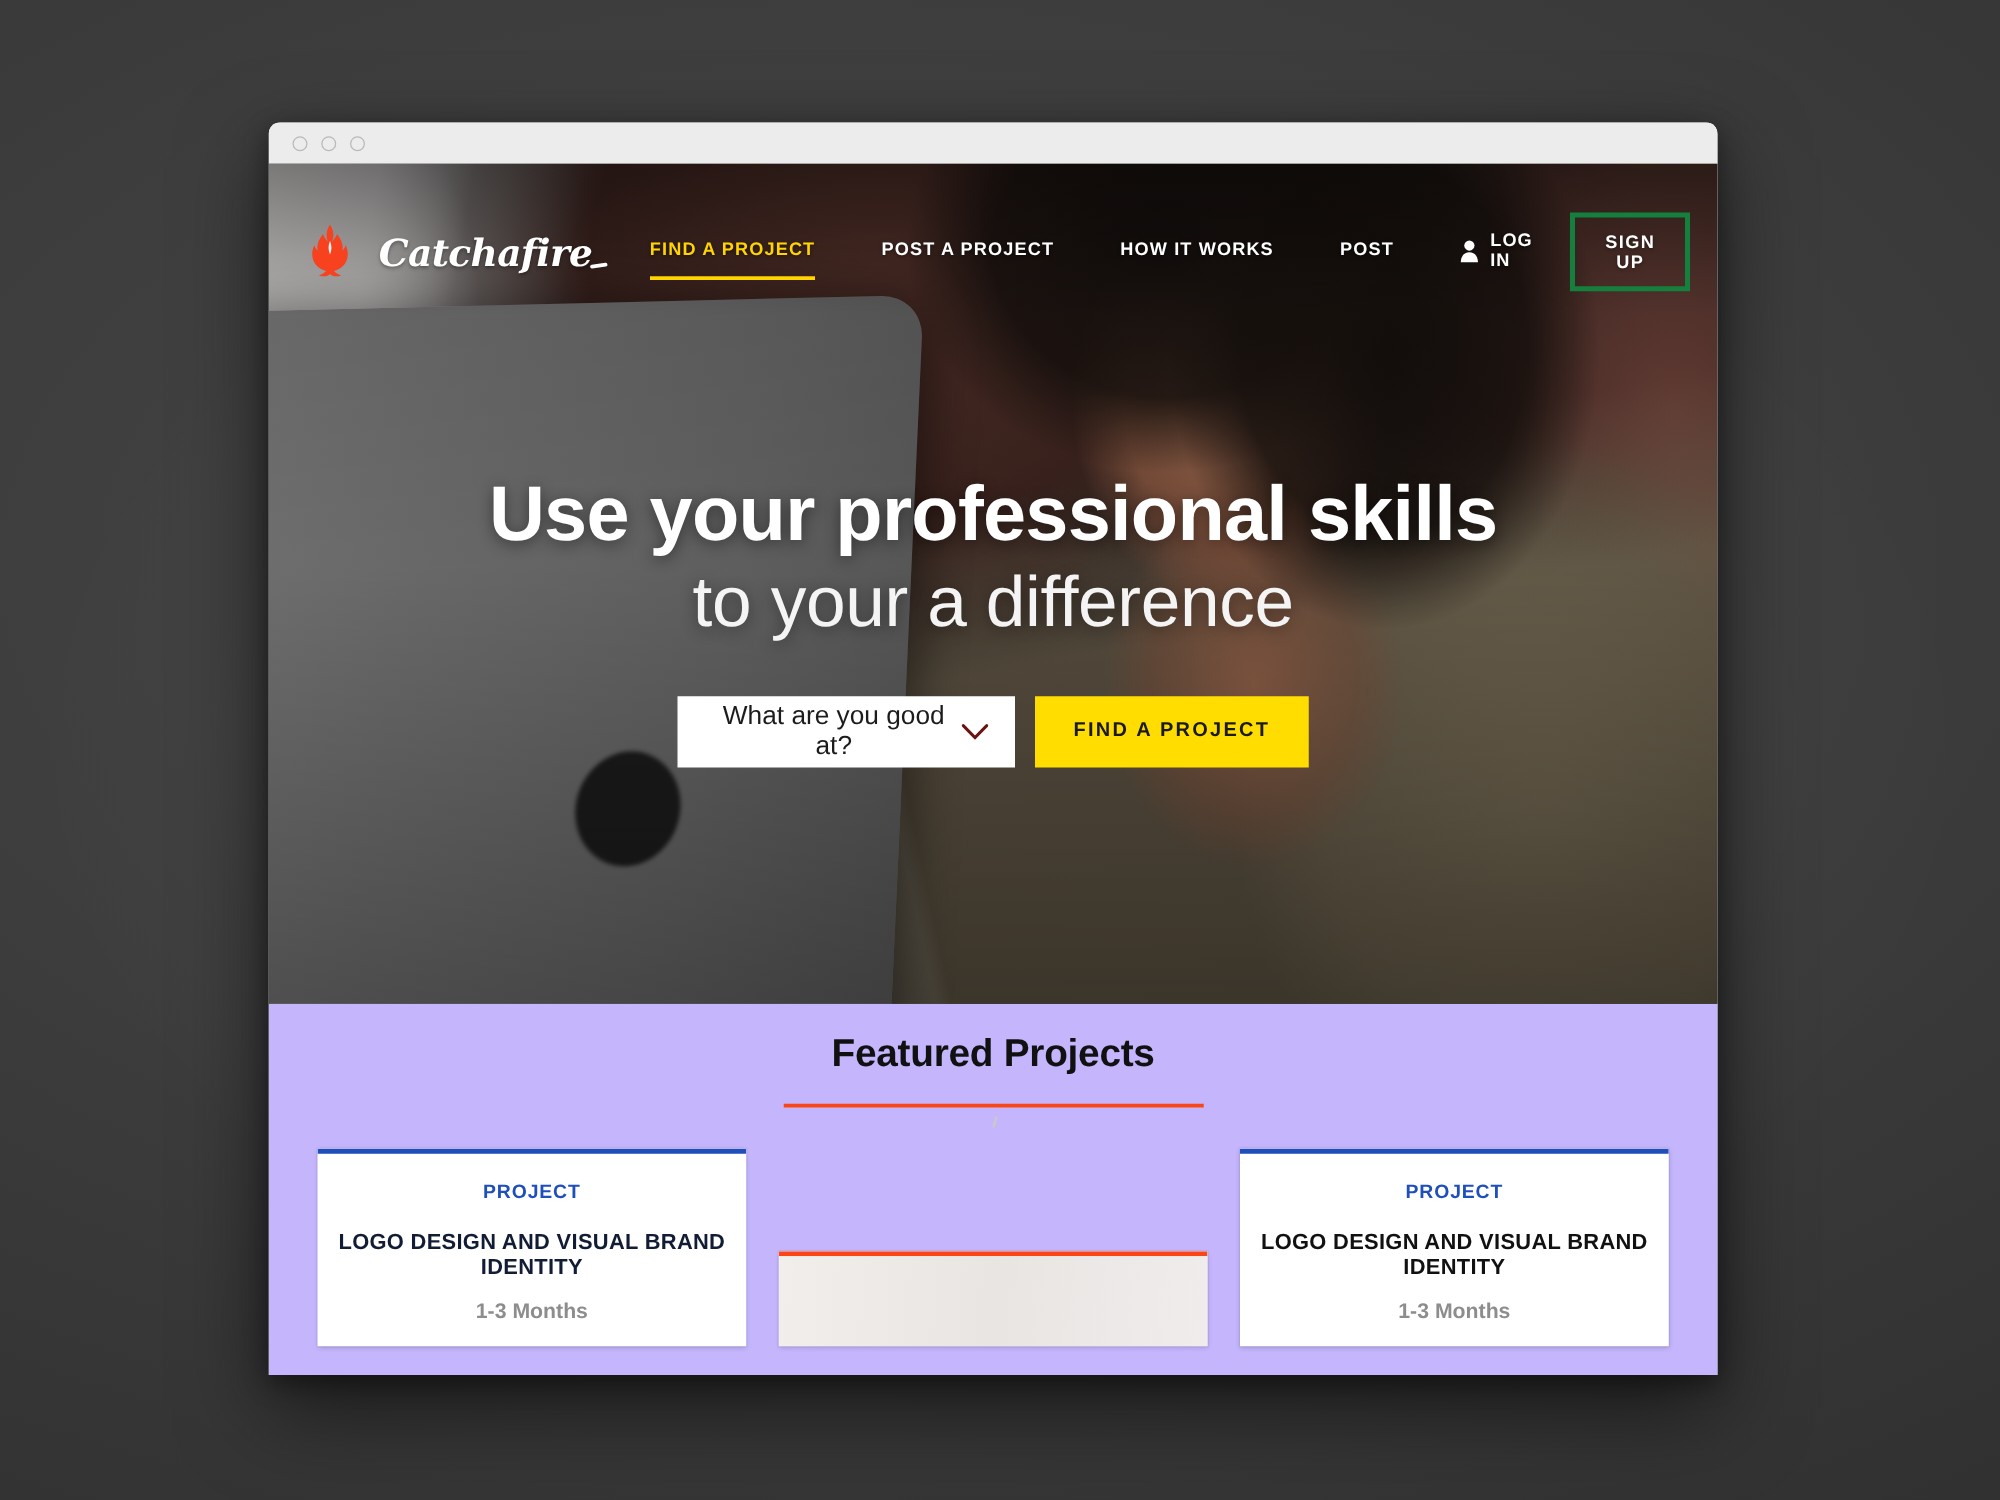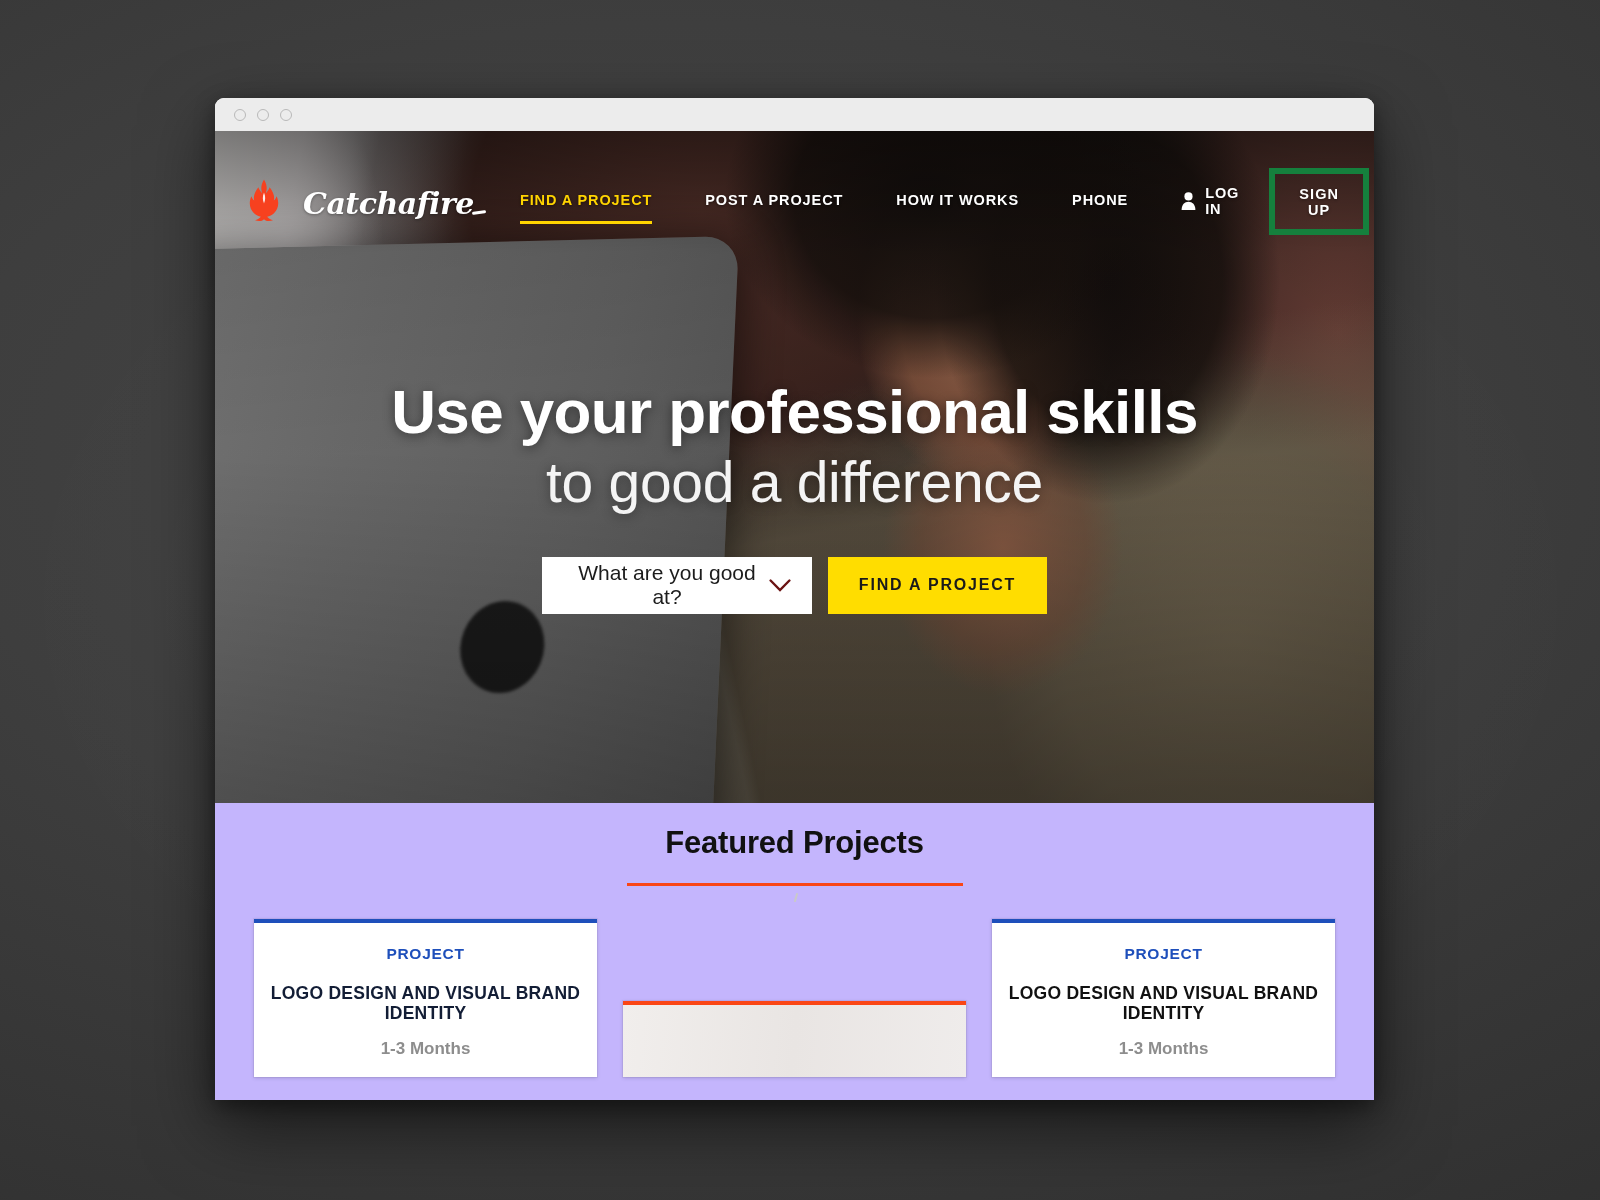--- a/index.html
+++ b/index.html
@@ -201,21 +201,21 @@
     color: #fff;
     font-size: 14.5px;
     font-weight: 700;
     letter-spacing: 0.9px;
     margin-right: 30px;
     text-shadow: 0 1px 3px rgba(0,0,0,0.45);
     cursor: pointer;
   }
   .person-icon { width: 15px; height: 18px; display: block; }
   .signup-btn {
-    border: 6px solid #15803d;
+    border: 4px solid #15803d;
     color: #fff;
     font-size: 14.5px;
     font-weight: 700;
     letter-spacing: 1.1px;
     padding: 12px 24px 11px;
     background: transparent;
     cursor: pointer;
     font-family: inherit;
     text-shadow: 0 1px 3px rgba(0,0,0,0.4);
   }
@@ -385,41 +385,41 @@
             <path d="M15 13.5 C13.3 17.5 13.6 21.0 15 24.5 C16.4 21.0 16.7 17.5 15 13.5 Z" fill="#ffffff" opacity="0.92"></path>
           </svg>
         </span>
         <span class="wordmark">Catchafire</span>
       </div>
 
       <div class="navlinks">
         <div class="navlink active">FIND A PROJECT</div>
         <div class="navlink">POST A PROJECT</div>
         <div class="navlink">HOW IT WORKS</div>
-        <div class="navlink">PHONE</div>
+        <div class="navlink">POST</div>
       </div>
 
       <div class="nav-right">
         <div class="login">
           <span>
             <svg class="person-icon" viewBox="0 0 15 18" xmlns="http://www.w3.org/2000/svg">
               <circle cx="7.5" cy="4.4" r="4.1" fill="#ffffff"></circle>
               <path d="M0.6 18 C0.6 12.6 3.7 9.8 7.5 9.8 C11.3 9.8 14.4 12.6 14.4 18 Z" fill="#ffffff"></path>
             </svg>
           </span>
           <span>LOG IN</span>
         </div>
         <button class="signup-btn">SIGN UP</button>
       </div>
 
     </div>
 
     <div class="hero-copy">
       <div class="headline">Use your professional skills</div>
-      <div class="subhead">to good a difference</div>
+      <div class="subhead">to your a difference</div>
 
       <div class="hero-form">
         <div class="select-box">
           <span>What are you good at?</span>
           <span>
             <svg class="chev" viewBox="0 0 22 13" xmlns="http://www.w3.org/2000/svg">
               <path d="M1.6 1.5 L11 11 L20.4 1.5" stroke="#6b1313" stroke-width="2.4" fill="none" stroke-linecap="round"></path>
             </svg>
           </span>
         </div>

